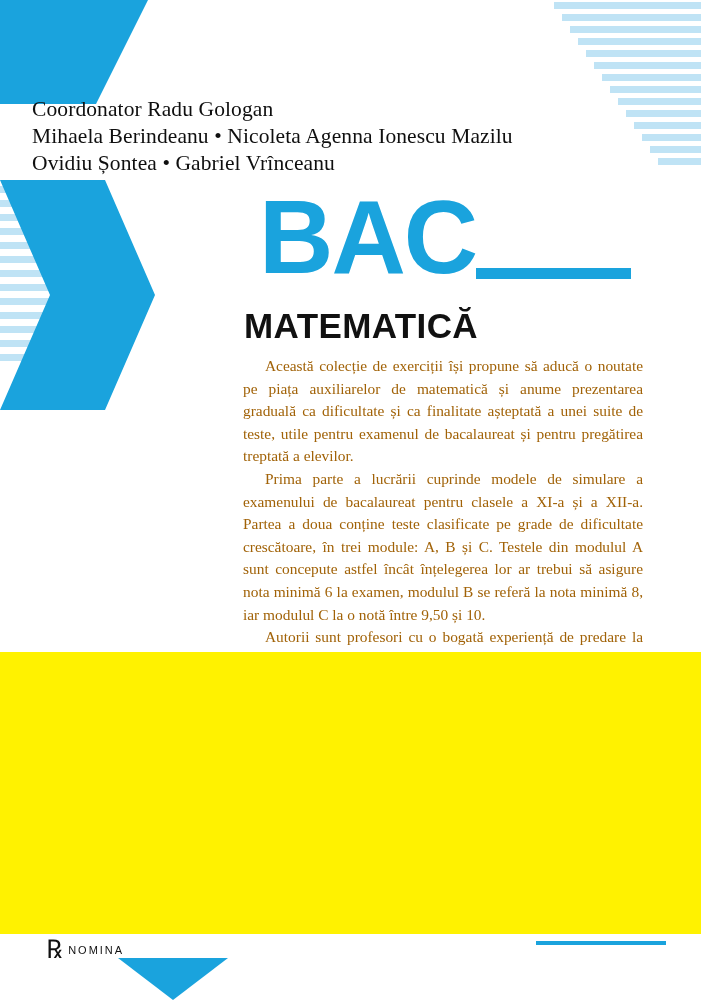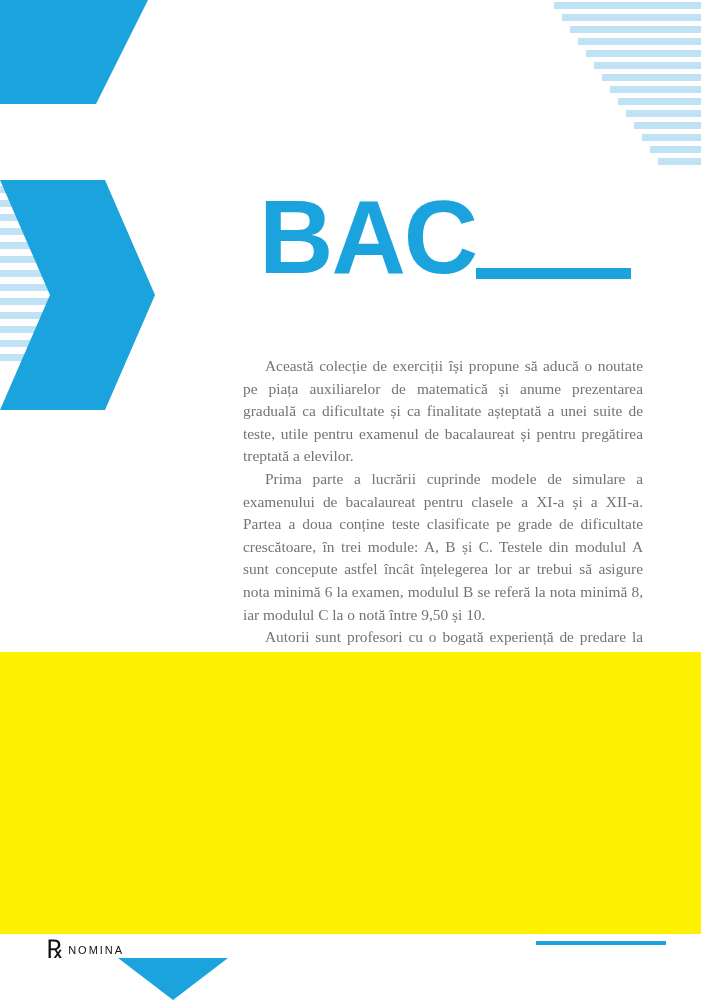--- a/index.html
+++ b/index.html
@@ -102,21 +102,21 @@
   }
 
   .blurb {
     position: absolute;
     left: 243px;
     top: 355px;
     width: 400px;
     font-family: "Liberation Serif", serif;
     font-size: 15.4px;
     line-height: 22.6px;
-    color: #737373;
+    color: #a16207;
     text-align: justify;
   }
   .blurb p {
     margin: 0;
     text-indent: 22px;
   }
 
   
   .publisher {
     position: absolute;
@@ -186,24 +186,30 @@
   </div>
 
   <svg class="deco" style="left:0px; top:0px;" width="160" height="110" viewBox="0 0 160 110">
     <polygon points="0,0 148,0 96,104 0,104" fill="#1aa3dd"></polygon>
   </svg>
 
   <svg class="chevron-left" width="190" height="560" viewBox="0 0 190 560">
     <polygon points="35,170 140,170 190,285 140,400 35,400 85,285" fill="#1aa3dd"></polygon>
   </svg>
 
+  <div class="authors">
+    <div>Coordonator Radu Gologan</div>
+    <div>Mihaela Berindeanu • Nicoleta Agenna Ionescu Mazilu</div>
+    <div>Ovidiu Șontea • Gabriel Vrînceanu</div>
+  </div>
 
   <div class="bac-title">BAC</div>
   <div class="bac-underline"></div>
 
+  <div class="subject">MATEMATICĂ</div>
 
   <div class="blurb">
     <p>Această colecție de exerciții își propune să aducă o noutate pe piața auxiliarelor de matematică și anume prezentarea graduală ca dificultate și ca finalitate așteptată a unei suite de teste, utile pentru examenul de bacalaureat și pentru pregătirea treptată a elevilor.</p>
     <p>Prima parte a lucrării cuprinde modele de simulare a examenului de bacalaureat pentru clasele a XI-a și a XII-a. Partea a doua conține teste clasificate pe grade de dificultate crescătoare, în trei module: A, B și C. Testele din modulul A sunt concepute astfel încât înțelegerea lor ar trebui să asigure nota minimă 6 la examen, modulul B se referă la nota minimă 8, iar modulul C la o notă între 9,50 și 10.</p>
     <p>Autorii sunt profesori cu o bogată experiență de predare la licee de excelență și cu o îndelungată activitate în crearea de teste și</p>
   </div>
 
   <div class="yellow-band"></div>
 
   <div class="publisher">

